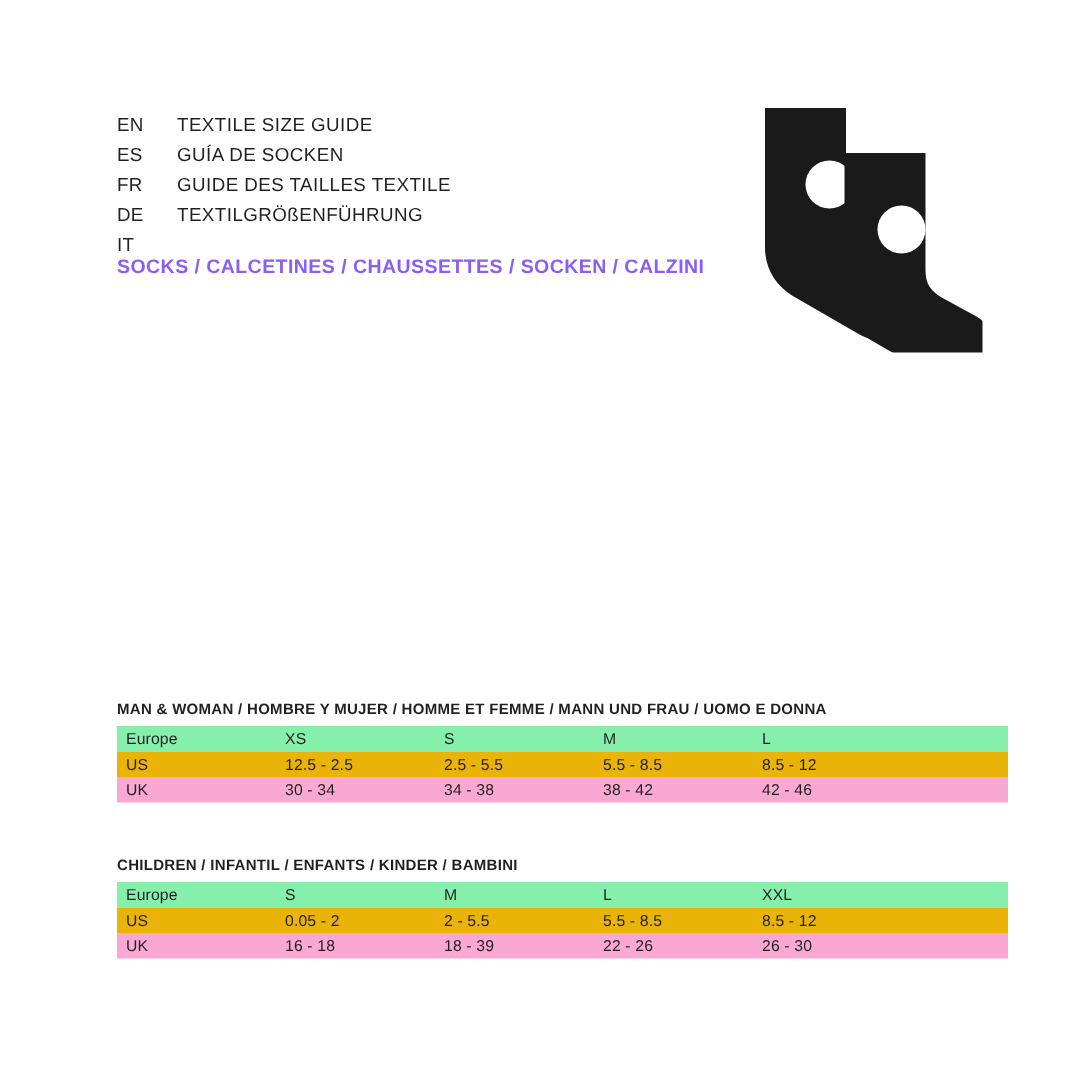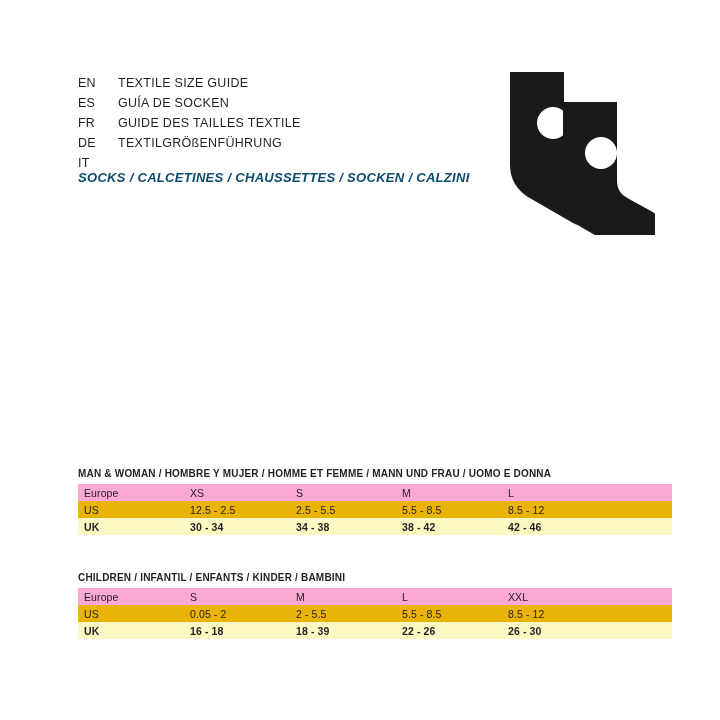--- a/index.html
+++ b/index.html
@@ -47,23 +47,22 @@
     white-space: nowrap;
   }
 
   .product-title {
     position: absolute;
     left: 78px;
     top: 170px;
     font-size: 13px;
     font-weight: bold;
     letter-spacing: 0.3px;
-    color: #0c4a6e;
+    color: #8b5cf6;
     white-space: nowrap;
-    font-style: italic;
   }
 
   
   .sock-art {
     position: absolute;
     left: 455px;
     top: 60px;
     width: 200px;
     height: 175px;
   }
@@ -93,28 +92,27 @@
   }
   table.size-table td {
     height: 17px;
     font-size: 10.5px;
     color: #231f20;
     padding: 0 0 0 6px;
     vertical-align: middle;
     letter-spacing: 0.1px;
   }
   table.size-table tr.head td {
-    background: #f9a8d4;
+    background: #86efac;
   }
   table.size-table tr.odd td {
     background: #eab308;
   }
   table.size-table tr.even td {
-    background: #fef9c3;
-    font-weight: bold;
+    background: #f9a8d4;
   }
   table.size-table td.c0 { width: 100px; }
   table.size-table td.c1 { width: 100px; }
   table.size-table td.c2 { width: 100px; }
   table.size-table td.c3 { width: 100px; }
   table.size-table td.c4 { width: 164px; }
 
   .cell-inner { display: block; }
 </style>
 </head>

